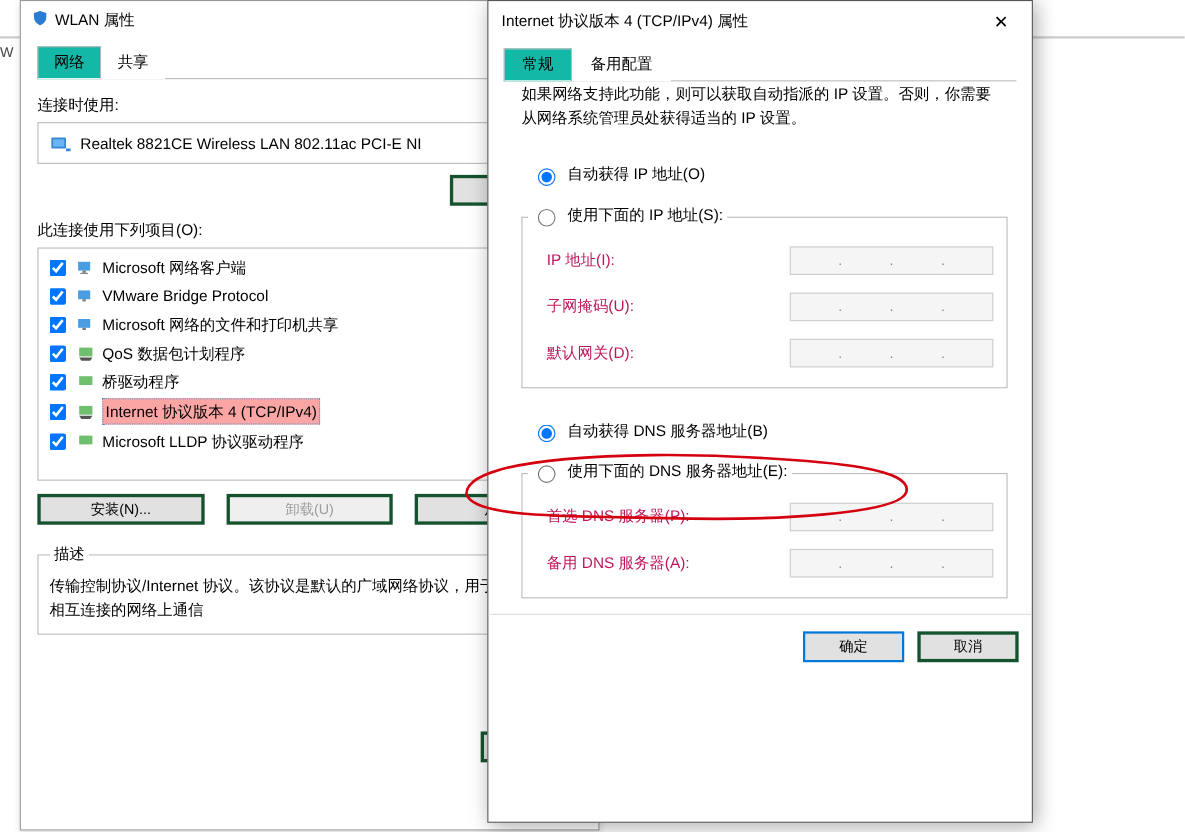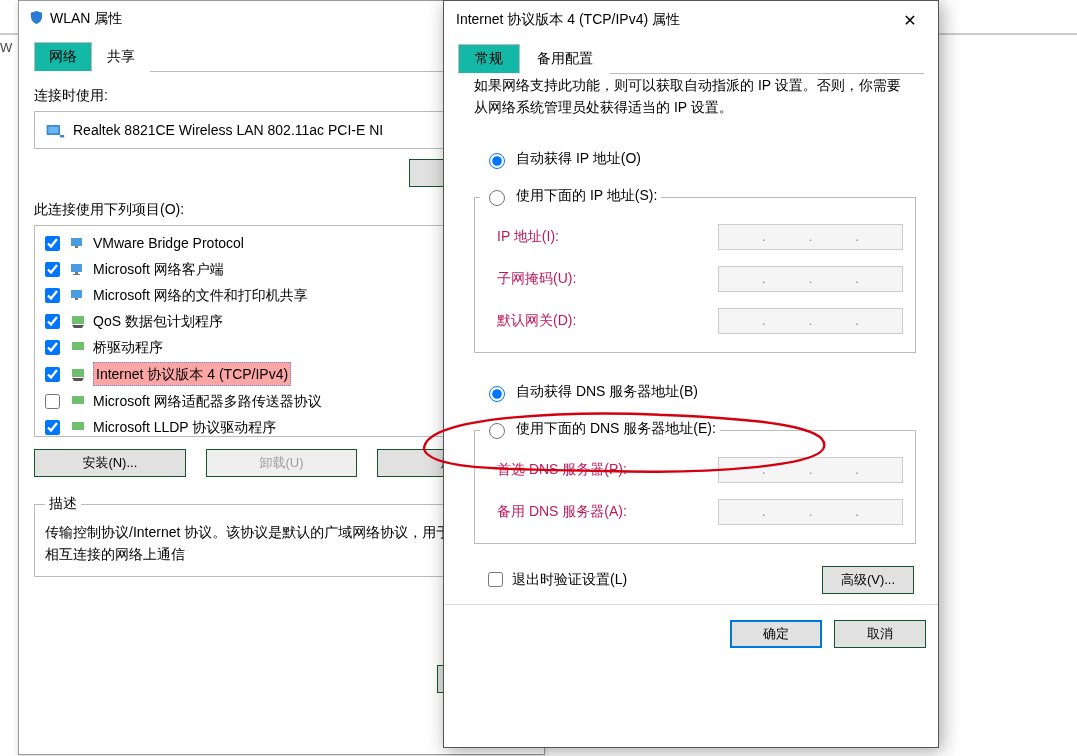--- a/index.html
+++ b/index.html
@@ -92,21 +92,21 @@
   .net-icon svg { width: 20px; height: 20px; display: block; margin-right: 8px; }
   .btn-row-right {
     display: flex;
     justify-content: flex-end;
     margin-bottom: 14px;
   }
   .btn {
     min-width: 92px;
     height: 28px;
     background: #e1e1e1;
-    border: 1px solid #14532d;
+    border: 3px solid #14532d;
     font-size: 13px;
     font-family: inherit;
     padding: 0 16px;
     cursor: pointer;
   }
   .btn:disabled,
   .btn[disabled] {
     color: #9d9d9d;
     background: #efefef;
     cursor: default;
@@ -318,34 +318,34 @@
 
     <div class="label-row">此连接使用下列项目(O):</div>
     <div class="items-box">
       <div class="items-inner">
         <div class="item-row">
           <input type="checkbox" checked="" style="">
           <span class="small-icon">
               <svg viewBox="0 0 16 16" width="16" height="16">
                 <rect x="1" y="3" width="11" height="8" fill="#4a9de0"></rect>
                 <rect x="5" y="11" width="3" height="2" fill="#777"></rect>
-              </svg>
-            </span>
-          <span class="item-label">VMware Bridge Protocol</span>
+                <rect x="3" y="13" width="7" height="1" fill="#777"></rect>
+              </svg>
+            </span>
+          <span class="item-label">Microsoft 网络客户端</span>
         </div>
         <div class="item-row">
           <input type="checkbox" checked="" style="">
           <span class="small-icon">
               <svg viewBox="0 0 16 16" width="16" height="16">
                 <rect x="1" y="3" width="11" height="8" fill="#4a9de0"></rect>
                 <rect x="5" y="11" width="3" height="2" fill="#777"></rect>
-                <rect x="3" y="13" width="7" height="1" fill="#777"></rect>
-              </svg>
-            </span>
-          <span class="item-label">Microsoft 网络客户端</span>
+              </svg>
+            </span>
+          <span class="item-label">VMware Bridge Protocol</span>
         </div>
         <div class="item-row">
           <input type="checkbox" checked="" style="">
           <span class="small-icon">
               <svg viewBox="0 0 16 16" width="16" height="16">
                 <rect x="1" y="3" width="11" height="8" fill="#4a9de0"></rect>
                 <rect x="5" y="11" width="3" height="2" fill="#777"></rect>
               </svg>
             </span>
           <span class="item-label">Microsoft 网络的文件和打印机共享</span>
@@ -371,29 +371,20 @@
         </div>
         <div class="item-row selected">
           <input type="checkbox" checked="" style="">
           <span class="small-icon">
               <svg viewBox="0 0 16 16" width="16" height="16">
                 <rect x="2" y="3" width="12" height="8" fill="#6fbf6f"></rect>
                 <path d="M2 12 h12 l-2 3 h-8 z" fill="#555"></path>
               </svg>
             </span>
           <span class="item-label">Internet 协议版本 4 (TCP/IPv4)</span>
-        </div>
-        <div class="item-row">
-          <input type="checkbox" style="">
-          <span class="small-icon">
-              <svg viewBox="0 0 16 16" width="16" height="16">
-                <rect x="2" y="3" width="12" height="8" fill="#6fbf6f"></rect>
-              </svg>
-            </span>
-          <span class="item-label">Microsoft 网络适配器多路传送器协议</span>
         </div>
         <div class="item-row">
           <input type="checkbox" checked="" style="">
           <span class="small-icon">
               <svg viewBox="0 0 16 16" width="16" height="16">
                 <rect x="2" y="3" width="12" height="8" fill="#6fbf6f"></rect>
               </svg>
             </span>
           <span class="item-label">Microsoft LLDP 协议驱动程序</span>
         </div>
@@ -517,27 +508,20 @@
               <span></span>
               <span class="dot">.</span>
               <span></span>
               <span class="dot">.</span>
               <span></span>
             </span>
         </div>
       </div>
     </div>
 
-    <div class="bottom-row">
-      <span class="chk-row">
-        <input type="checkbox" style="">
-        <span>退出时验证设置(L)</span>
-      </span>
-      <button class="btn">高级(V)...</button>
-    </div>
   </div>
   <div class="ipv4-btnbar">
     <button class="btn primary">确定</button>
     <button class="btn">取消</button>
   </div>
 </div>
 
 <svg class="red-ellipse" viewBox="0 0 430 68">
   <path d="M 20 40 C 20 5, 180 2, 260 6 C 360 10, 425 18, 420 38 C 415 58, 300 65, 200 62 C 110 60, 26 62, 20 40 Z" fill="none" stroke="#d4000f" stroke-width="2.4"></path>
 </svg>

